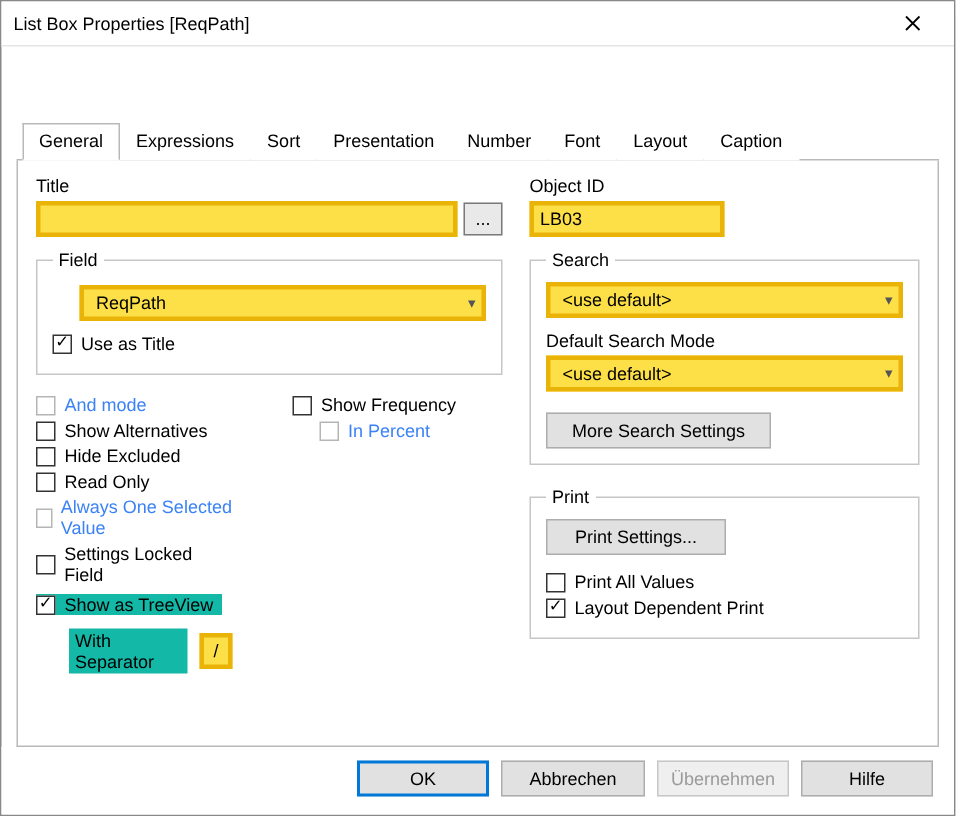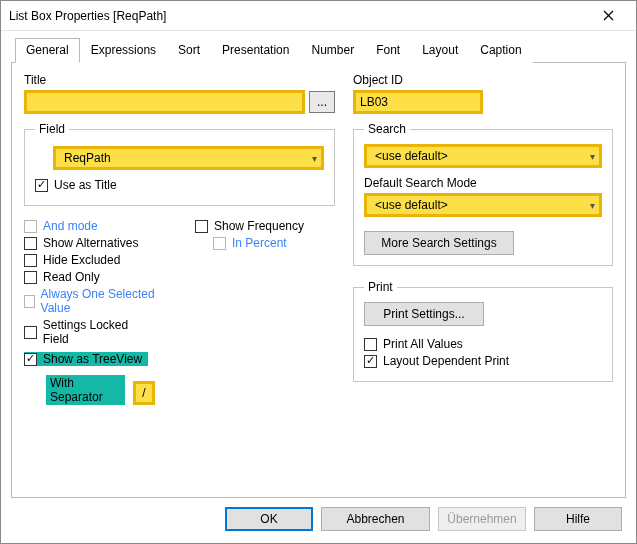--- a/index.html
+++ b/index.html
@@ -13,21 +13,21 @@
     height: 30px; display: flex; align-items: center; padding: 0 8px;
     border-bottom: 1px solid #e5e5e5; background:#fff;
   }
   .titlebar-title { flex: 1; color: #000; }
   .close-btn {
     width: 40px; height: 28px; display: flex; align-items: center; justify-content: center;
     cursor: pointer;
   }
   .body { flex: 1; padding: 6px 10px 0 10px; display: flex; flex-direction: column; }
   .tabs {
-    display: flex; gap: 0; border-bottom: 1px solid #b9b9b9; padding-left: 4px;
+    display: flex; gap: 0; border-bottom: 1px solid #b9b9b9; padding-left: 4px; margin-top: 44px;
   }
   .tab {
     padding: 4px 10px 5px 10px; border: 1px solid transparent; border-bottom: none;
     position: relative; top: 1px; background: #fff; cursor: pointer; color:#000;
   }
   .tab.active {
     border-color: #b9b9b9; border-bottom: 1px solid #fff;
   }
   .panel {
     flex: 1; border: 1px solid #b9b9b9; border-top: none; padding: 10px 12px;
@@ -70,21 +70,21 @@
     border: 1px solid #adadad; background: #e1e1e1; height: 24px; padding: 0 14px;
     cursor: pointer; display:inline-flex; align-items:center; justify-content:center;
   }
   .btn.default { border: 2px solid #0078d7; }
   .btn.disabled { color: #9a9a9a; border-color:#c7c7c7; background:#efefef; cursor:default;}
   .button-row {
     display:flex; justify-content:flex-end; gap:8px; padding:8px 14px 12px 0;
     border-top: 1px solid #fff; background:#fff;
   }
   .hl { background: #14b8a6; }
-  .sep-row { display:flex; align-items:flex-end; gap:8px; margin:6px 0 0 22px;}
+  .sep-row { display:flex; align-items:center; gap:8px; margin:6px 0 0 22px;}
   .sep-input { width:22px; height:18px; border:1px solid #333; text-align:center; }
   .bg-frags { position:absolute; top:-2px; left:0; right:0; display:flex; justify-content:space-between; padding:0 120px 0 100px; color:#666; font-size:11px; z-index:-1;}
 </style>
 </head>
 <body>
 
 <div style="position:relative;width:637px;">
   <div class="bg-frags">
     <span>4.2.1</span>
     <span>1.0 - Top Level 1/1.2</span>
@@ -218,18 +218,18 @@
             <span class="box"></span>
             <span>Layout Dependent Print</span>
           </div>
         </fieldset>
       </div>
     </div>
   </div>
 
   <div class="button-row">
     <button class="btn default" style="width:88px;">OK</button>
-    <button class="btn" style="width:109px;">Abbrechen</button>
+    <button class="btn" style="width:96px;">Abbrechen</button>
     <button class="btn disabled" style="width:88px;">Übernehmen</button>
     <button class="btn" style="width:88px;">Hilfe</button>
   </div>
 </div>
 </div>
 
 </body></html>

